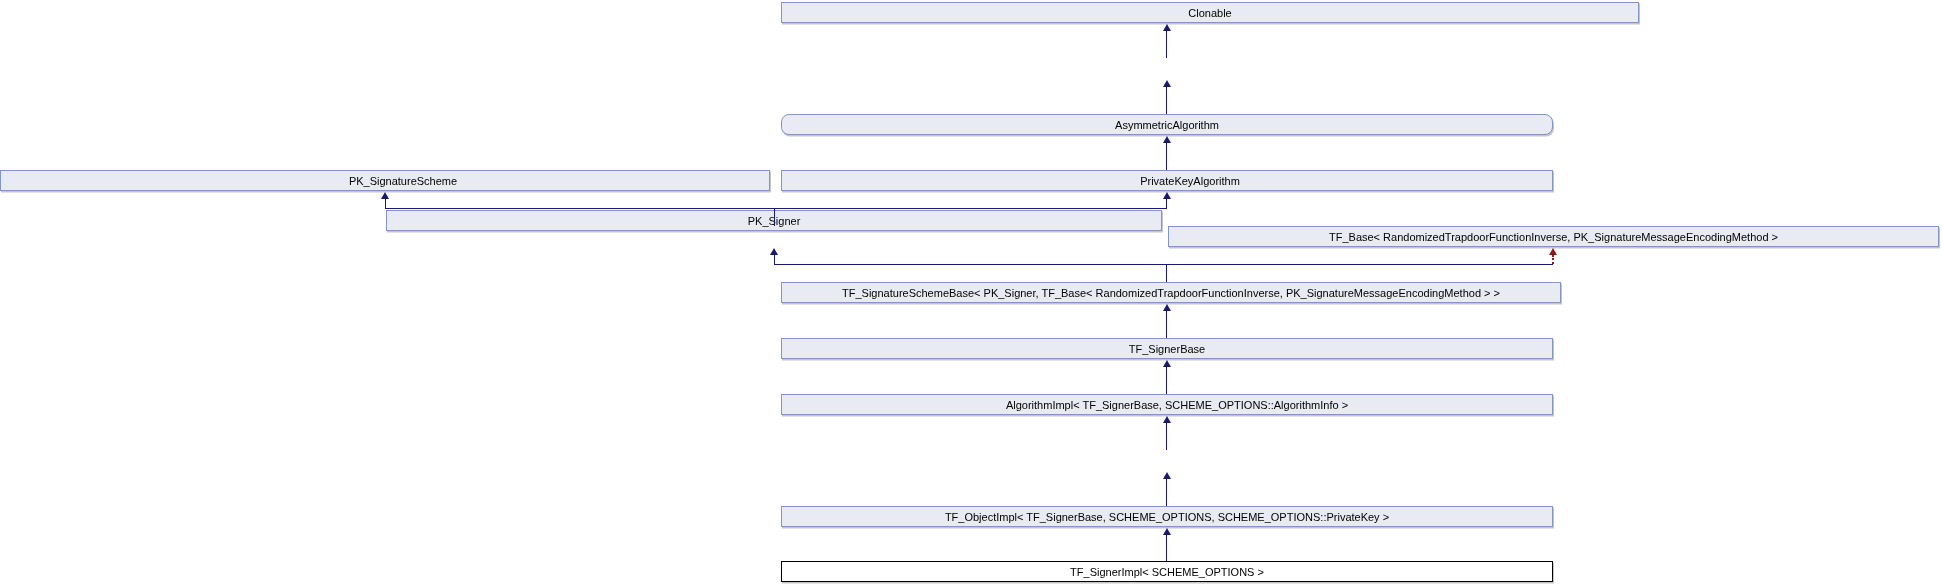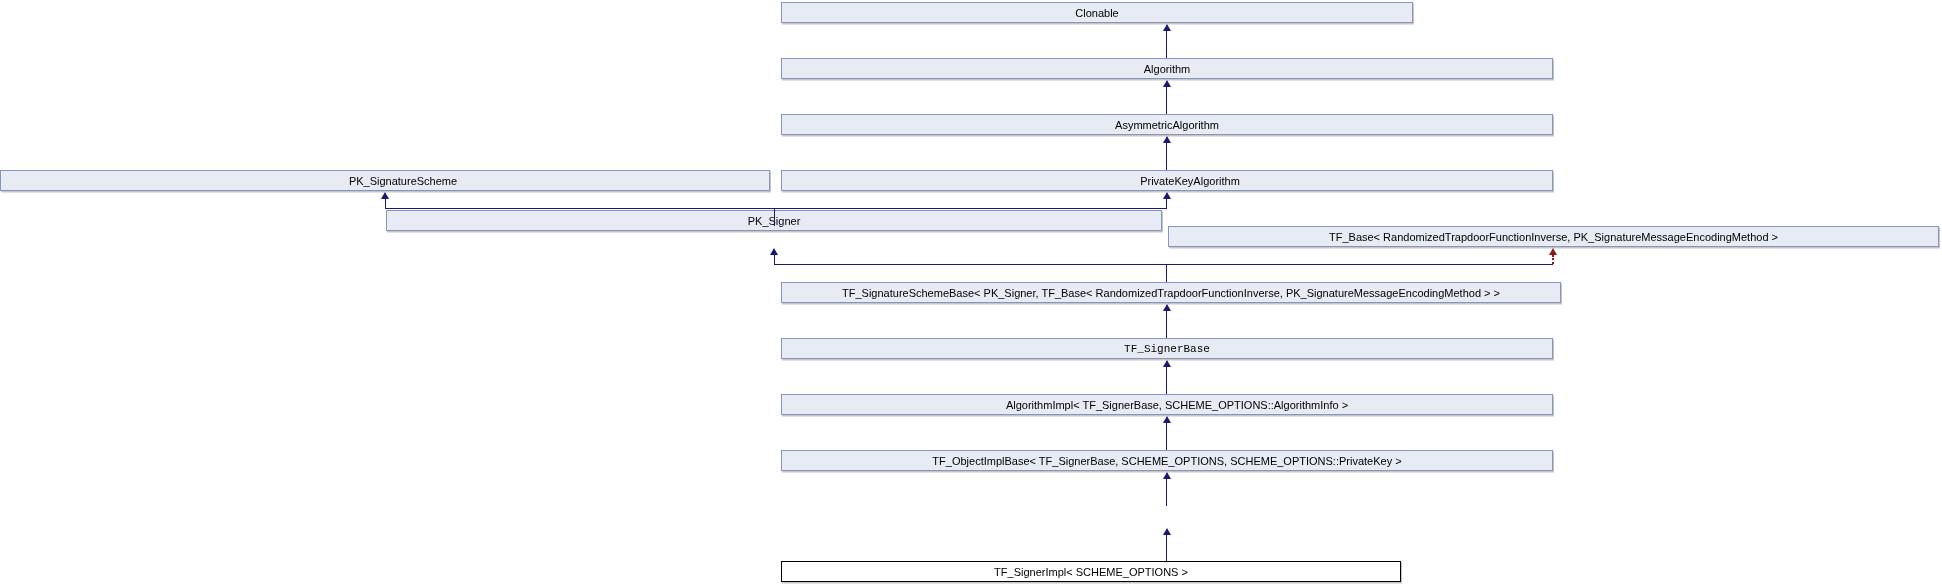--- a/index.html
+++ b/index.html
@@ -61,32 +61,31 @@
   }
   .arrowhead.red {
     border-bottom-color: var(--red-arrow, #8B1A1A);
   }
 </style>
 </head>
 <body>
 
 <div class="canvas">
 
-  <div class="node" style="left:781px; top:2px;   width:632px;">Clonable</div>
-  <div class="node" style="left:781px; top:58px;  width:772px;">Algorithm</div>
-  <div class="node" style="left:781px; top:114px; width:772px;">AsymmetricAlgorithm</div>
+  <div class="node" style="left:781px; top:2px;   width:858px;">Clonable</div>
+  <div class="node" style="left:781px; top:114px; width:772px;border-radius:8px;">AsymmetricAlgorithm</div>
   <div class="node" style="left:0px;   top:170px; width:770px;padding-left:36px;">PK_SignatureScheme</div>
   <div class="node" style="left:781px; top:170px; width:772px;padding-left:46px;">PrivateKeyAlgorithm</div>
   <div class="node" style="left:386px; top:210px; width:776px;">PK_Signer</div>
   <div class="node" style="left:1168px;top:226px; width:771px;">TF_Base&lt; RandomizedTrapdoorFunctionInverse, PK_SignatureMessageEncodingMethod &gt;</div>
   <div class="node" style="left:781px; top:282px; width:780px;">TF_SignatureSchemeBase&lt; PK_Signer, TF_Base&lt; RandomizedTrapdoorFunctionInverse, PK_SignatureMessageEncodingMethod &gt; &gt;</div>
-  <div class="node" style="left:781px; top:338px; width:772px;font-family:Liberation Mono, monospace;">TF_SignerBase</div>
+  <div class="node" style="left:781px; top:338px; width:772px;">TF_SignerBase</div>
   <div class="node" style="left:781px; top:394px; width:772px;padding-left:20px;">AlgorithmImpl&lt; TF_SignerBase, SCHEME_OPTIONS::AlgorithmInfo &gt;</div>
-  <div class="node" style="left:781px; top:450px; width:772px;">TF_ObjectImplBase&lt; TF_SignerBase, SCHEME_OPTIONS, SCHEME_OPTIONS::PrivateKey &gt;</div>
-  <div class="node current" style="left:781px; top:561px; width:620px;">TF_SignerImpl&lt; SCHEME_OPTIONS &gt;</div>
+  <div class="node" style="left:781px; top:506px; width:772px;">TF_ObjectImpl&lt; TF_SignerBase, SCHEME_OPTIONS, SCHEME_OPTIONS::PrivateKey &gt;</div>
+  <div class="node current" style="left:781px; top:561px; width:772px;">TF_SignerImpl&lt; SCHEME_OPTIONS &gt;</div>
 
   <div class="arrowhead" style="left:1163px; top:24px;"></div>
   <div class="vline" style="left:1166px; top:29px; height:29px;"></div>
 
   <div class="arrowhead" style="left:1163px; top:80px;"></div>
   <div class="vline" style="left:1166px; top:85px; height:29px;"></div>
 
   <div class="arrowhead" style="left:1163px; top:136px;"></div>
   <div class="vline" style="left:1166px; top:141px; height:29px;"></div>
 

